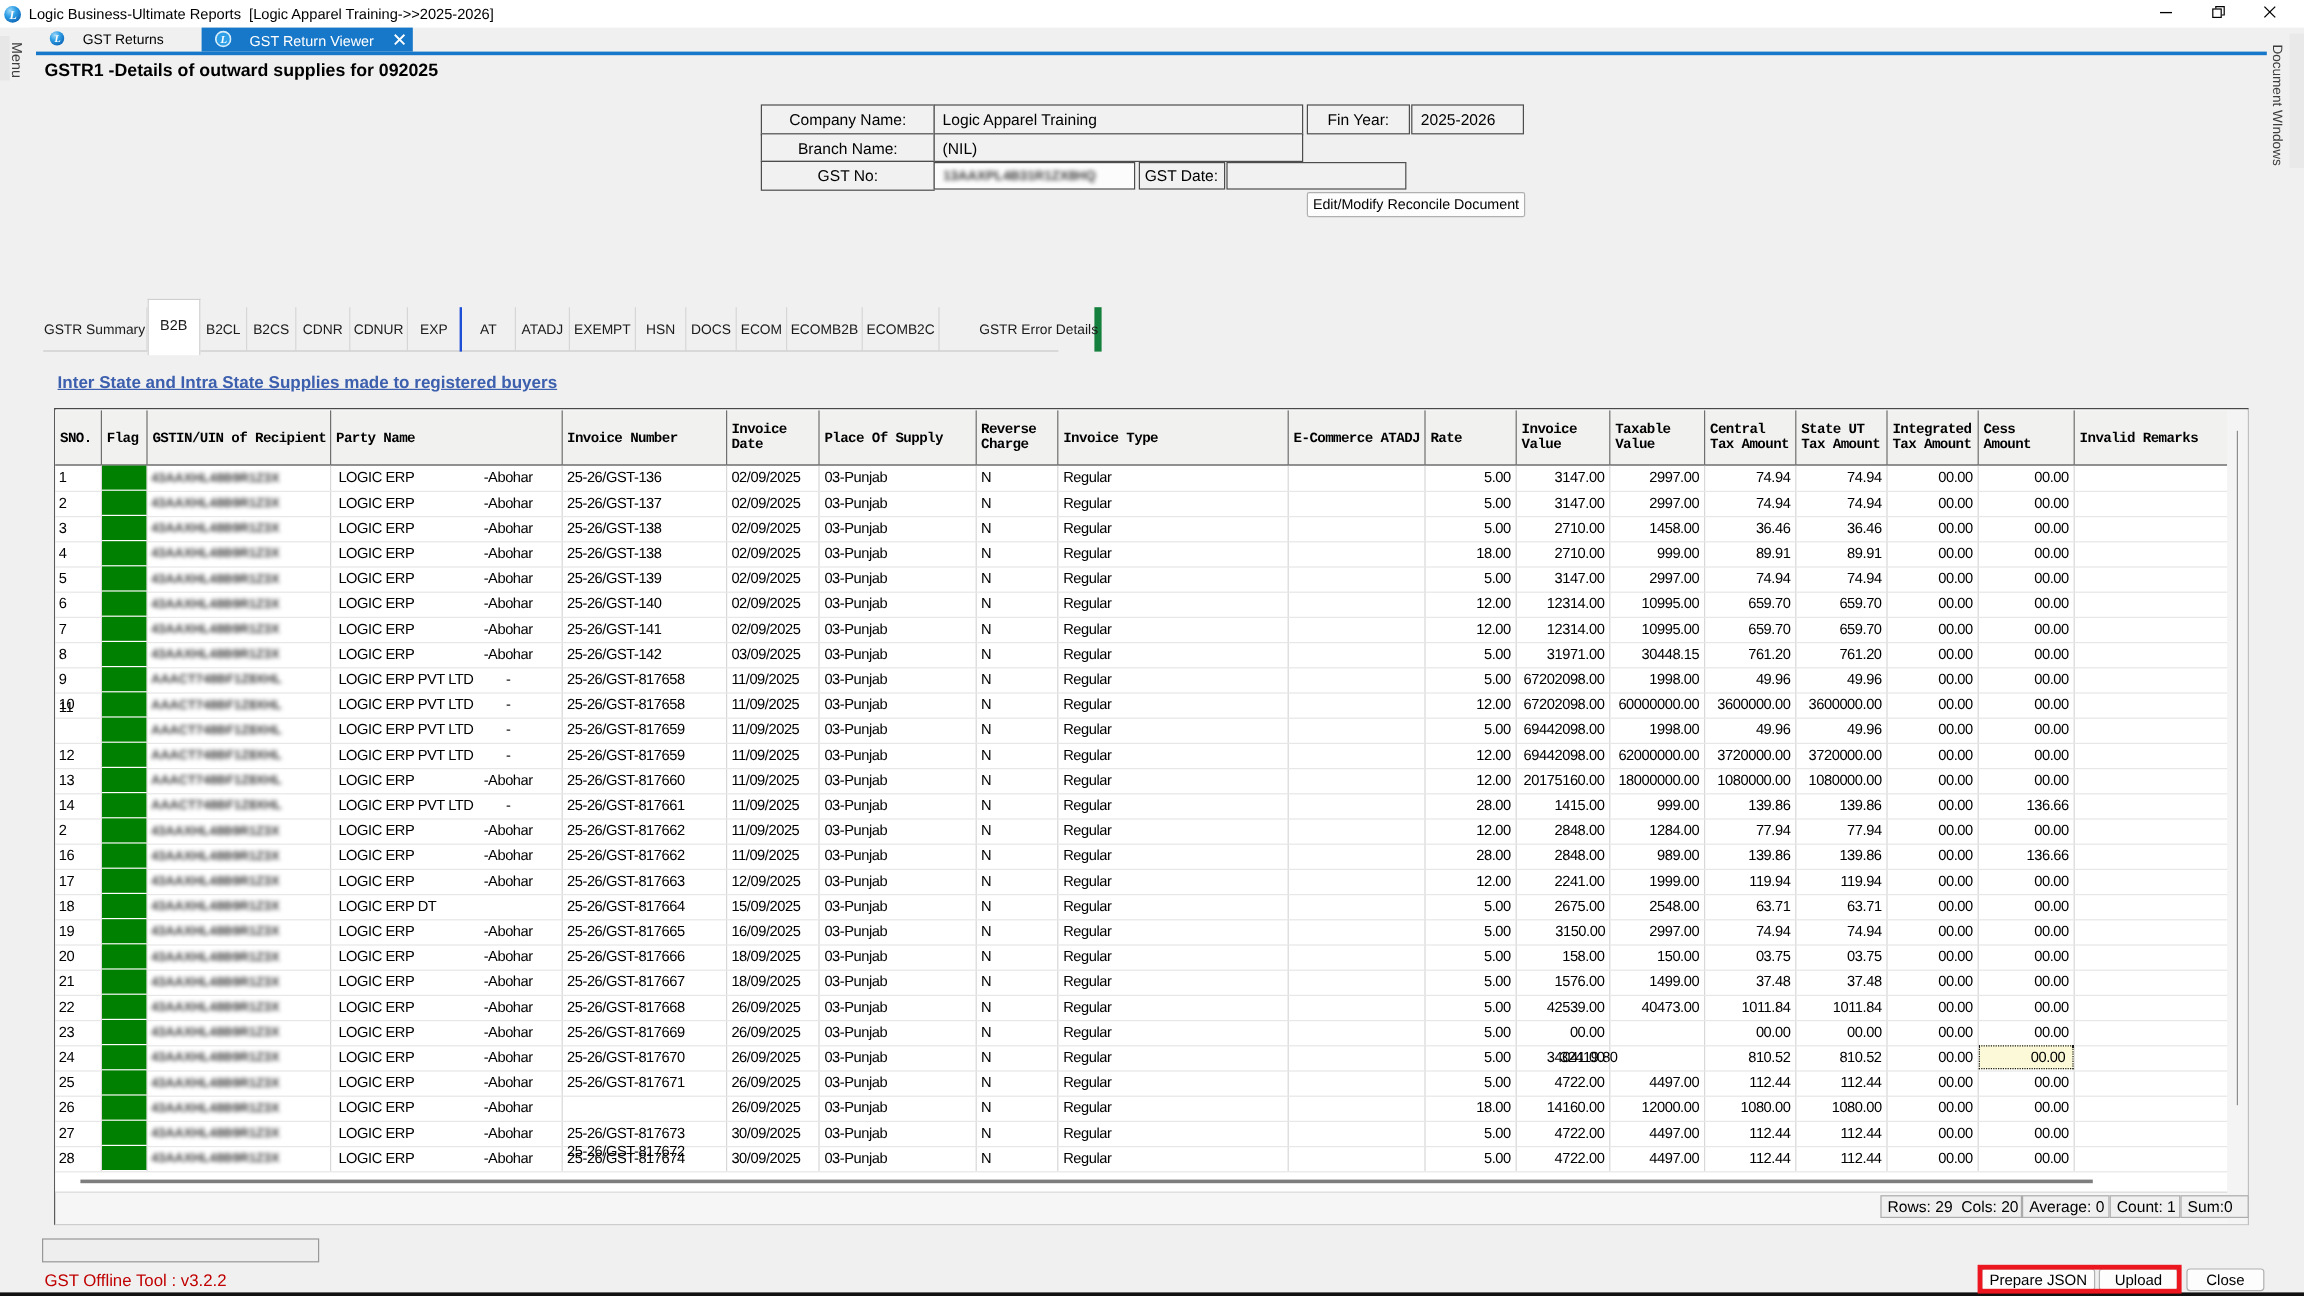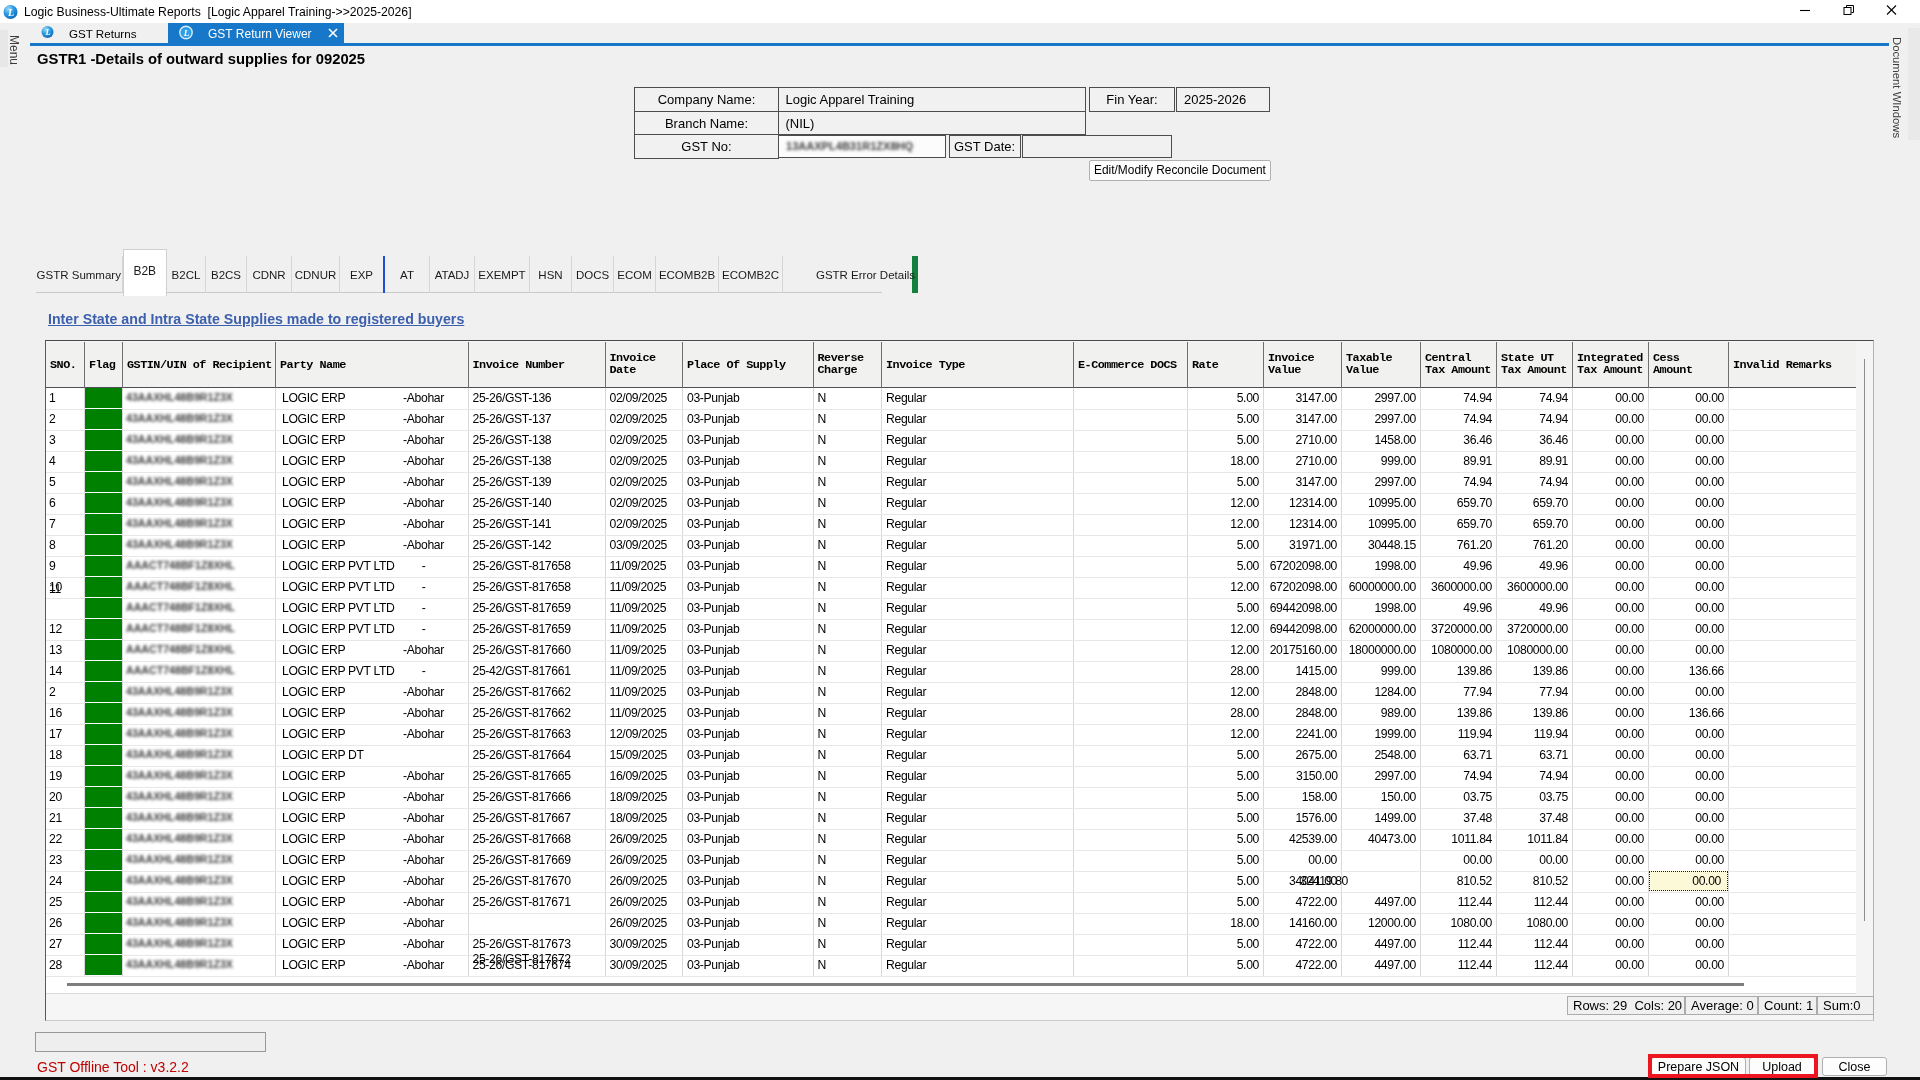--- a/index.html
+++ b/index.html
@@ -118,21 +118,21 @@
 <div class="hsep" style="left:1728px;top:341.5px;height:46.0px;"></div>
 <div class="hd" style="left:50px;top:358.5px;">SNO.</div>
 <div class="hd" style="left:89px;top:358.5px;">Flag</div>
 <div class="hd" style="left:127px;top:358.5px;">GSTIN/UIN of Recipient</div>
 <div class="hd" style="left:280px;top:358.5px;">Party Name</div>
 <div class="hd" style="left:472.5px;top:358.5px;">Invoice Number</div>
 <div class="hd" style="left:609.5px;top:352px;">Invoice<br>Date</div>
 <div class="hd" style="left:687px;top:358.5px;">Place Of Supply</div>
 <div class="hd" style="left:817.5px;top:352px;">Reverse<br>Charge</div>
 <div class="hd" style="left:886px;top:358.5px;">Invoice Type</div>
-<div class="hd" style="left:1078px;top:358.5px;">E-Commerce DOCS</div>
+<div class="hd" style="left:1078px;top:358.5px;">E-Commerce ATADJ</div>
 <div class="hd" style="left:1192px;top:358.5px;">Rate</div>
 <div class="hd" style="left:1268px;top:352px;">Invoice<br>Value</div>
 <div class="hd" style="left:1346px;top:352px;">Taxable<br>Value</div>
 <div class="hd" style="left:1425px;top:352px;">Central<br>Tax Amount</div>
 <div class="hd" style="left:1501px;top:352px;">State UT<br>Tax Amount</div>
 <div class="hd" style="left:1577px;top:352px;">Integrated<br>Tax Amount</div>
 <div class="hd" style="left:1653px;top:352px;">Cess<br>Amount</div>
 <div class="hd" style="left:1733px;top:358.5px;">Invalid Remarks</div>
 <div class="vline" style="left:84px;top:387.5px;height:588.0px;"></div>
 <div class="vline" style="left:122px;top:387.5px;height:588.0px;"></div>
@@ -398,21 +398,21 @@
 <div class="cell num" style="left:1341px;top:639.5px;width:75px;">18000000.00</div>
 <div class="cell num" style="left:1420px;top:639.5px;width:72px;">1080000.00</div>
 <div class="cell num" style="left:1496px;top:639.5px;width:72px;">1080000.00</div>
 <div class="cell num" style="left:1572px;top:639.5px;width:72px;">00.00</div>
 <div class="cell num" style="left:1648px;top:639.5px;width:76px;">00.00</div>
 <div class="grn" style="left:85px;top:661.0px;width:36.5px;height:20.0px;"></div>
 <div class="cell" style="left:49px;top:660.5px;">14</div>
 <div class="blur" style="left:126px;top:660.5px;">AAACT748BF1Z8XHL</div>
 <div class="cell" style="left:282px;top:660.5px;">LOGIC ERP PVT LTD</div>
 <div class="cell" style="left:401.5px;top:660.5px;width:44px;text-align:center;">-</div>
-<div class="cell" style="left:472.5px;top:660.5px;">25-42/GST-817661</div>
+<div class="cell" style="left:472.5px;top:660.5px;">25-26/GST-817661</div>
 <div class="cell" style="left:609.5px;top:660.5px;">11/09/2025</div>
 <div class="cell" style="left:687px;top:660.5px;">03-Punjab</div>
 <div class="cell" style="left:817.5px;top:660.5px;">N</div>
 <div class="cell" style="left:886px;top:660.5px;">Regular</div>
 <div class="cell num" style="left:1187px;top:660.5px;width:72px;">28.00</div>
 <div class="cell num" style="left:1263px;top:660.5px;width:74px;">1415.00</div>
 <div class="cell num" style="left:1341px;top:660.5px;width:75px;">999.00</div>
 <div class="cell num" style="left:1420px;top:660.5px;width:72px;">139.86</div>
 <div class="cell num" style="left:1496px;top:660.5px;width:72px;">139.86</div>
 <div class="cell num" style="left:1572px;top:660.5px;width:72px;">00.00</div>

